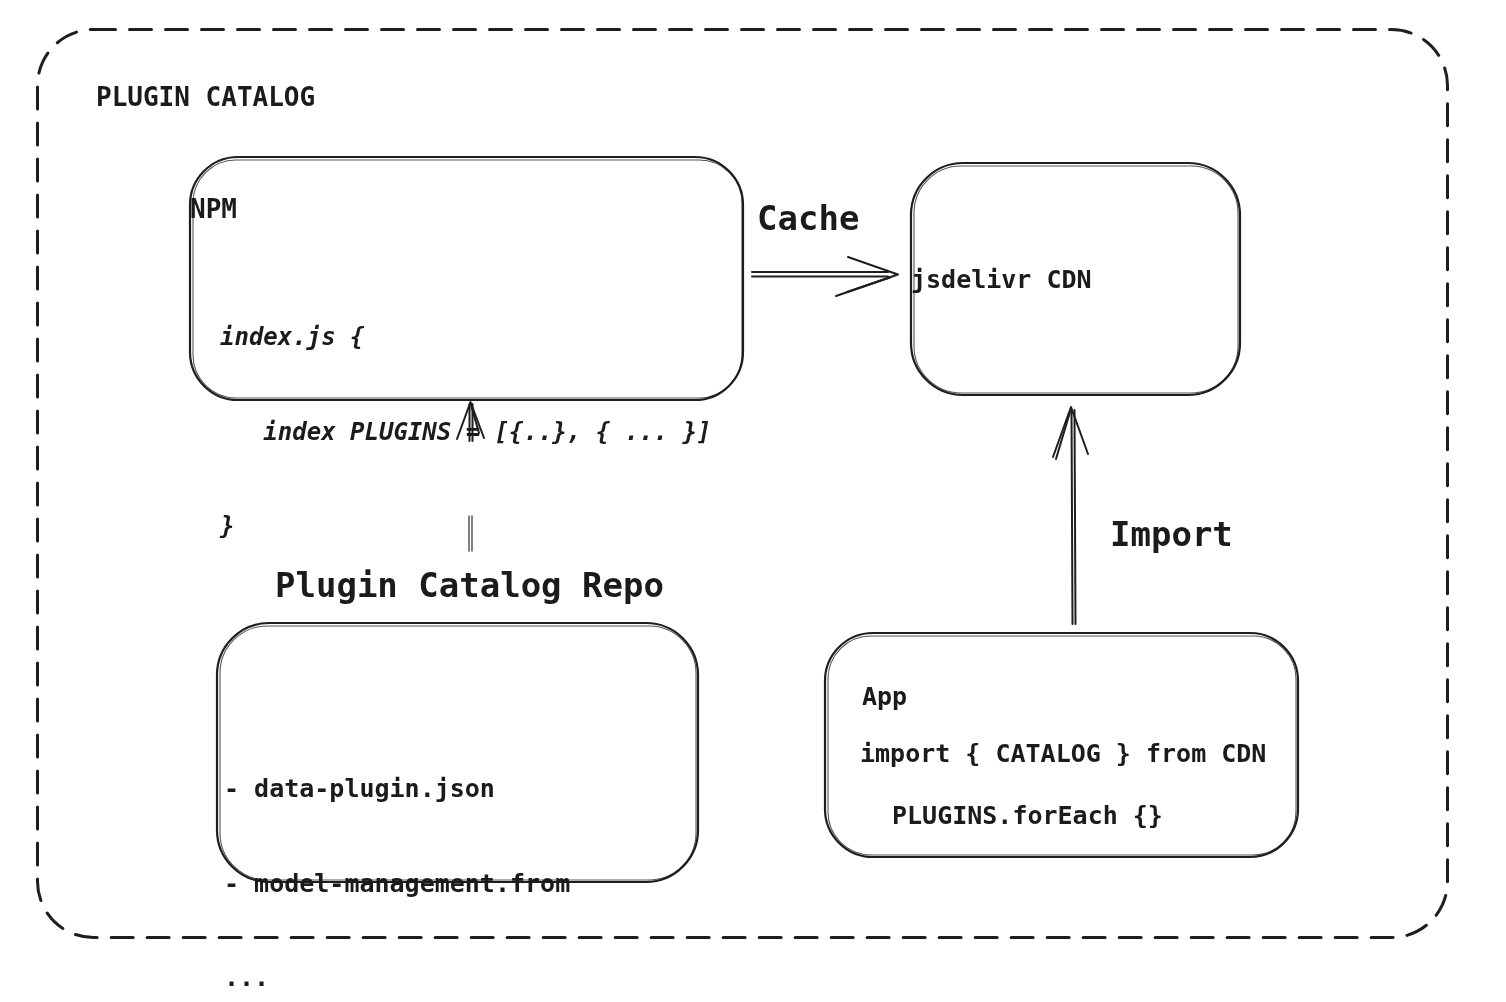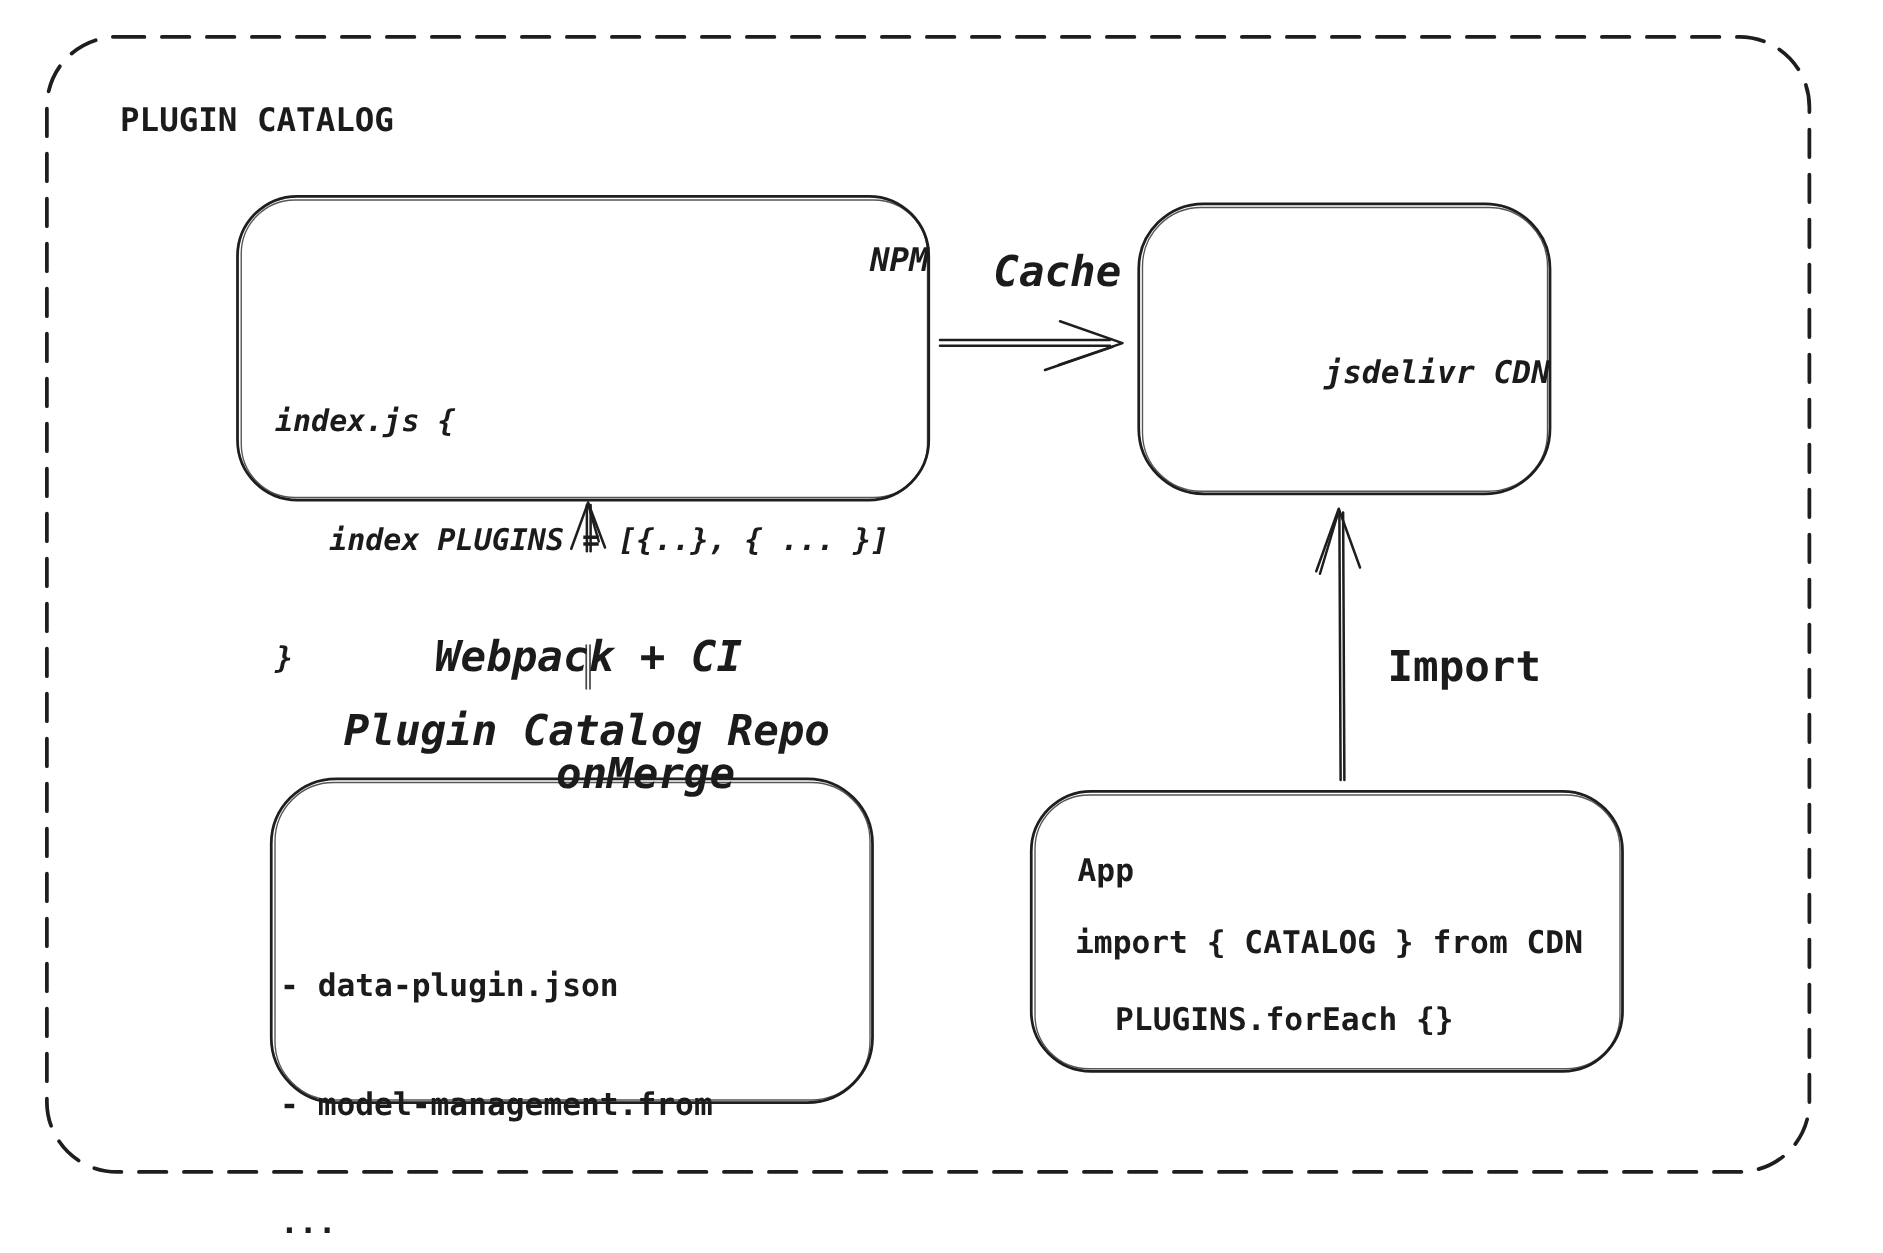--- a/index.html
+++ b/index.html
@@ -24,31 +24,31 @@
   }
   .txt {
     position: absolute;
     font-weight: 700;
     color: #1b1b1b;
     white-space: pre;
     letter-spacing: 0;
   }
   .label   { font-size: 34px; line-height: 31px; }
   .code    { font-size: 24px; line-height: 31.5px; }
-  .center  { text-align: right; font-style: italic; }
+  .center  { text-align: left; }
 
   
   .frame-title { left: 96px; top: 82px; font-size: 26px; }
 
   
   .npm-title  { left: 190px; top: 194px; width: 553px; font-size: 26px; }
   .npm-code   { left: 220px; top: 259px; font-style: italic; }
 
   
-  .cdn-title  { left: 911px; top: 265px; width: 329px; font-size: 25px; margin-top: 18px; }
+  .cdn-title  { left: 911px; top: 265px; width: 329px; font-size: 25px; }
 
   
   .cache-label  { left: 757px;  top: 203px; width: 140px; }
   .build-label  { left: 348px;  top: 449px; width: 240px; }
   .import-label { left: 1110px; top: 519px; }
 
   
   .repo-label { left: 275px; top: 570px; width: 320px; }
   .repo-files { left: 224px; top: 710px; font-size: 25px; line-height: 31.5px; }
 
@@ -112,24 +112,20 @@
   <div class="txt npm-code code">
     <div>index.js {</div>
     <div>   index PLUGINS = [{..}, { ... }]</div>
     <div>}</div>
   </div>
 
   <div class="txt cdn-title center">jsdelivr CDN</div>
 
   <div class="txt label cache-label center">Cache</div>
 
-  <div class="txt label build-label center">
-    <div>Webpack + CI</div>
-    <div>onMerge</div>
-  </div>
 
   <div class="txt label import-label">Import</div>
 
   <div class="txt label repo-label center">Plugin Catalog Repo</div>
   <div class="txt repo-files">
     <div>- data-plugin.json</div>
     <div>- model-management.from</div>
     <div>...</div>
   </div>
 

